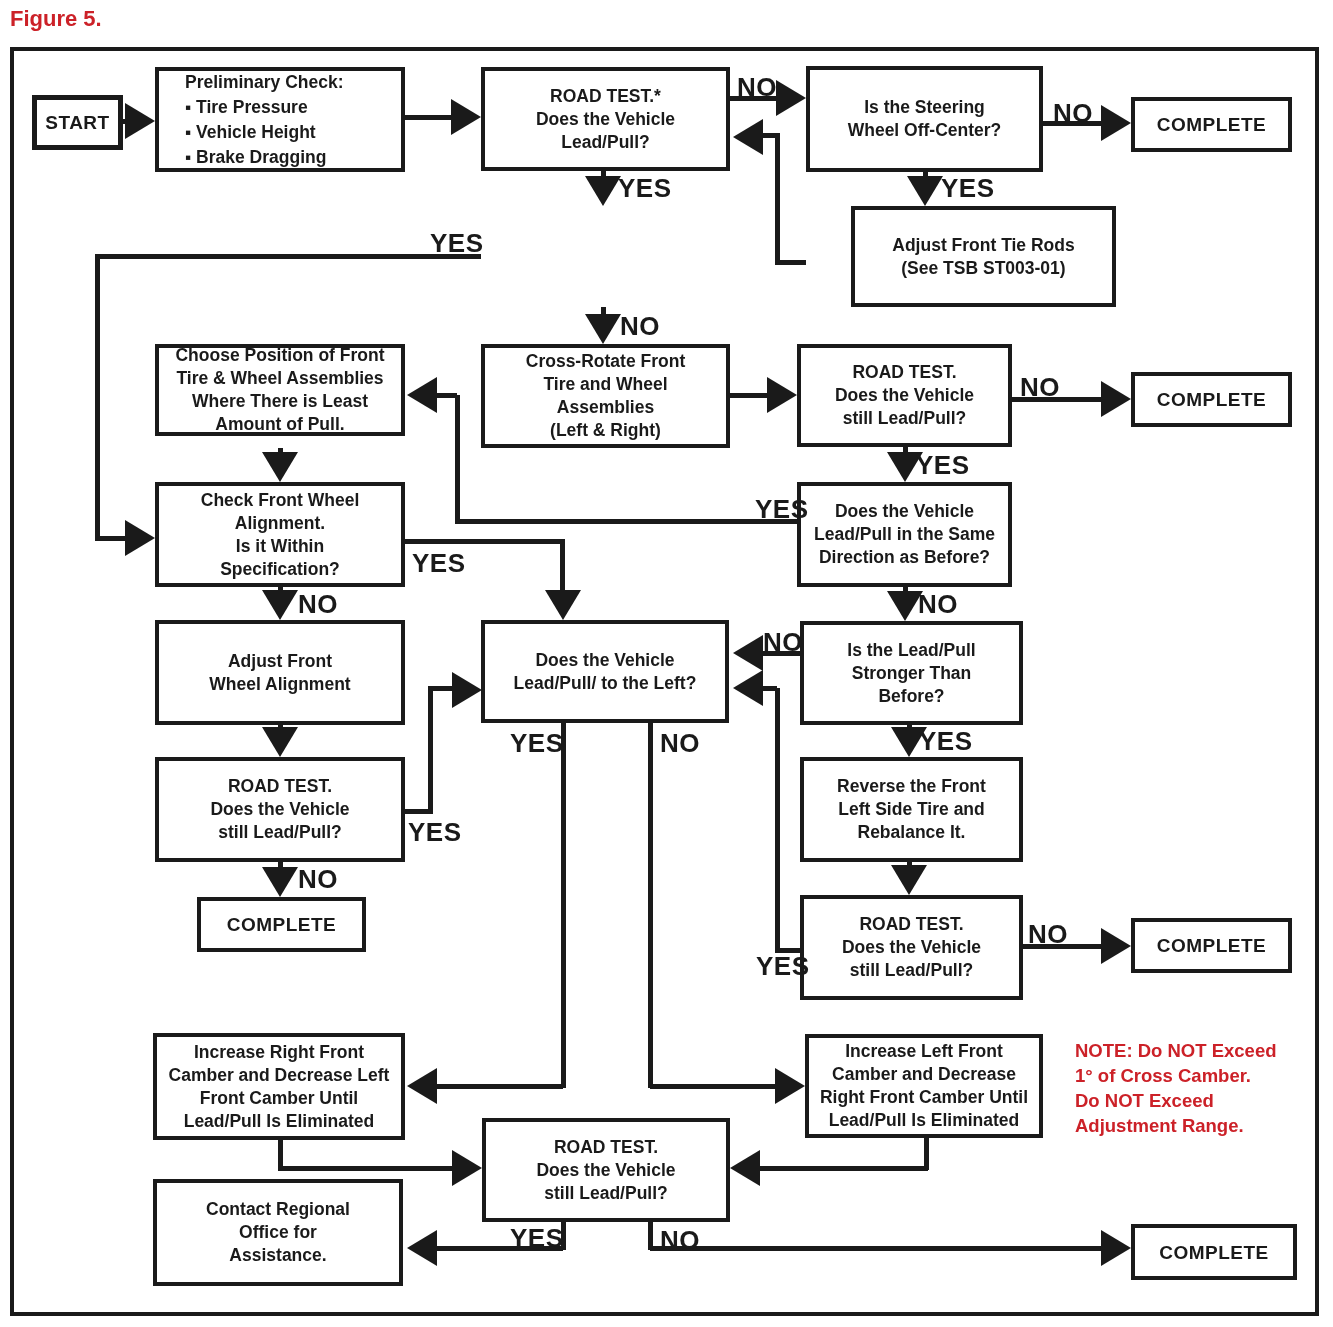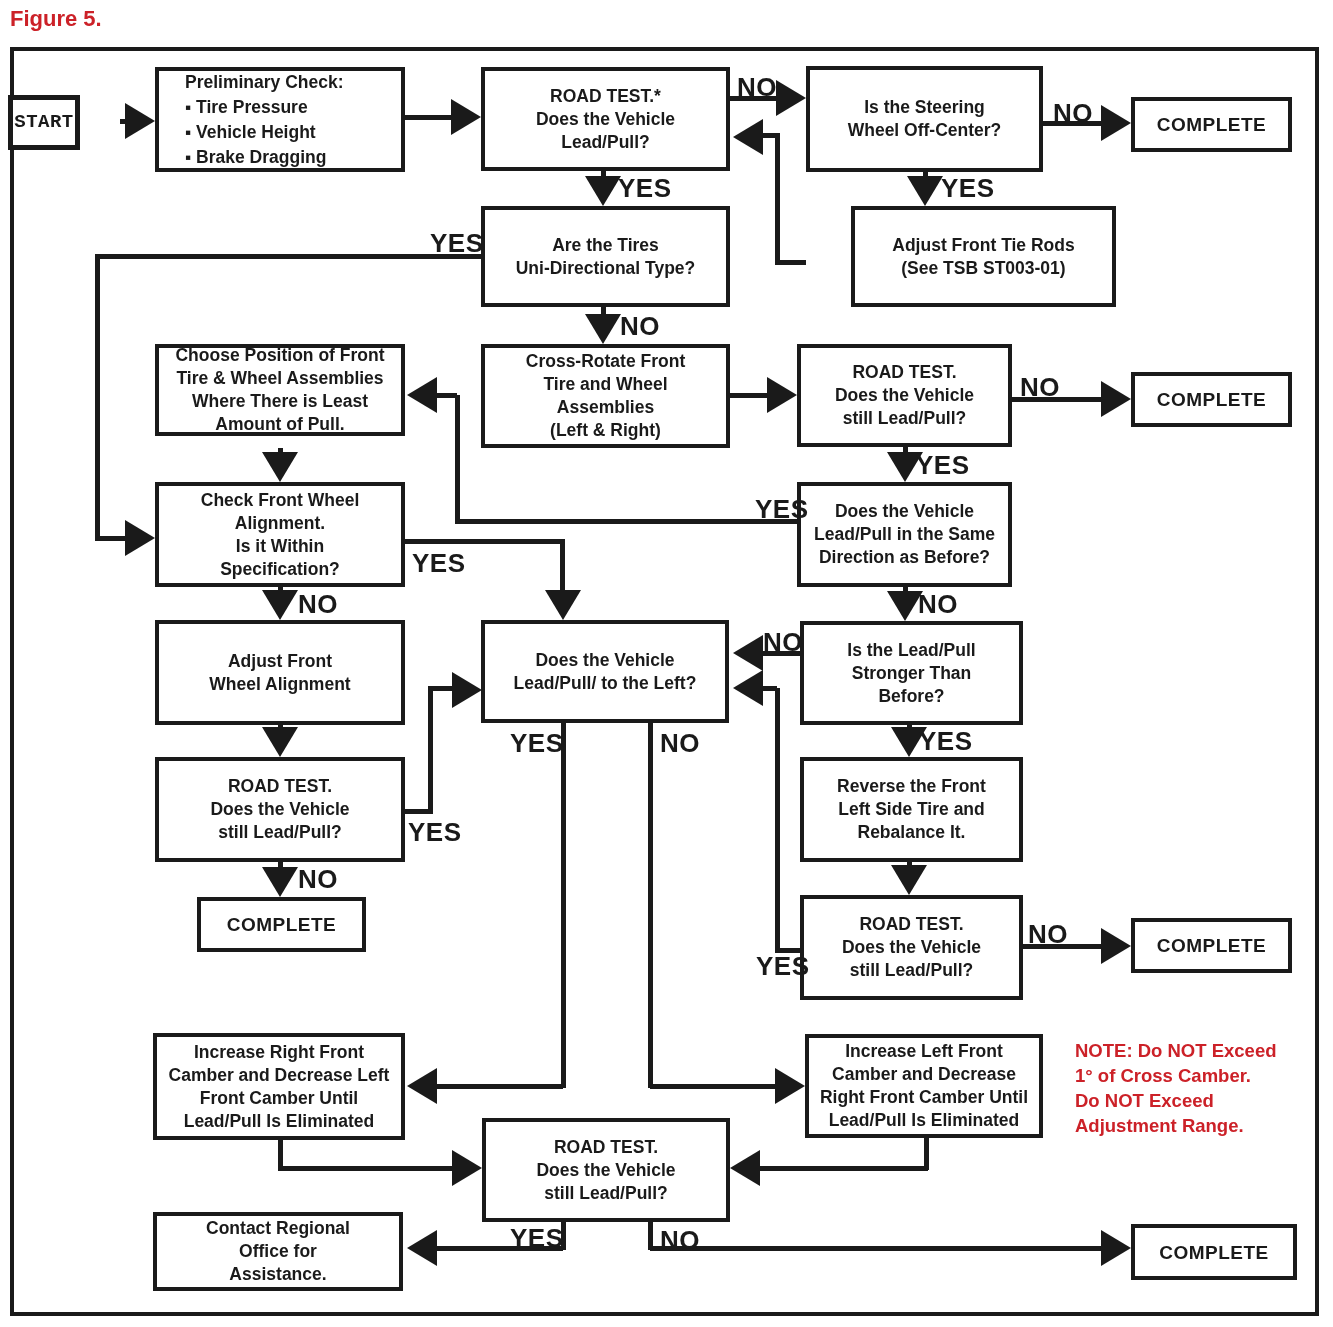--- a/index.html
+++ b/index.html
@@ -22,35 +22,33 @@
   .lbl{position:absolute;font-size:26px;letter-spacing:.5px;}
   .note{position:absolute;left:1075px;top:1038px;width:256px;color:#cc2128;font-size:18.5px;line-height:25px;white-space:pre-line;}
 </style>
 </head>
 <body>
 
 <div id="stage">
   <div class="fig">Figure 5.</div>
   <div class="frame"></div>
 
-  <div class="box thick big" style="left:8px;top:95px;width:72px;height:55px;font-family:Liberation Mono, monospace;">START</div>
+  <div class="box thick big" style="left:32px;top:95px;width:91px;height:55px;">START</div>
   <div class="box left" style="left:155px;top:67px;width:250px;height:105px;line-height:25px;">Preliminary Check:
 ▪ Tire Pressure
 ▪ Vehicle Height
 ▪ Brake Dragging</div>
   <div class="box" style="left:481px;top:67px;width:249px;height:104px;">ROAD TEST.*
 Does the Vehicle
 Lead/Pull?</div>
   <div class="box" style="left:806px;top:66px;width:237px;height:106px;">Is the Steering
 Wheel Off-Center?</div>
   <div class="box big" style="left:1131px;top:97px;width:161px;height:55px;">COMPLETE</div>
   <div class="box" style="left:851px;top:206px;width:265px;height:101px;">Adjust Front Tie Rods
 (See TSB ST003-01)</div>
-  <div class="box" style="left:481px;top:206px;width:249px;height:101px;">Are the Tires
-Uni-Directional Type?</div>
   <div class="box" style="left:481px;top:344px;width:249px;height:104px;">Cross-Rotate Front
 Tire and Wheel
 Assemblies
 (Left &amp; Right)</div>
   <div class="box" style="left:155px;top:344px;width:250px;height:92px;">Choose Position of Front
 Tire &amp; Wheel Assemblies
 Where There is Least
 Amount of Pull.</div>
   <div class="box" style="left:797px;top:344px;width:215px;height:103px;">ROAD TEST.
 Does the Vehicle
@@ -85,21 +83,21 @@
 Camber and Decrease Left
 Front Camber Until
 Lead/Pull Is Eliminated</div>
   <div class="box" style="left:805px;top:1034px;width:238px;height:104px;">Increase Left Front
 Camber and Decrease
 Right Front Camber Until
 Lead/Pull Is Eliminated</div>
   <div class="box" style="left:482px;top:1118px;width:248px;height:104px;">ROAD TEST.
 Does the Vehicle
 still Lead/Pull?</div>
-  <div class="box" style="left:153px;top:1212px;width:250px;height:79px;">Contact Regional
+  <div class="box" style="left:153px;top:1179px;width:250px;height:107px;">Contact Regional
 Office for
 Assistance.</div>
   <div class="box big" style="left:1131px;top:1224px;width:166px;height:56px;">COMPLETE</div>
 
   <div class="note">NOTE: Do NOT Exceed
 1° of Cross Camber.
 Do NOT Exceed
 Adjustment Range.</div>
 
   <div class="hl" style="left:120px;top:119px;width:10px;"></div>

